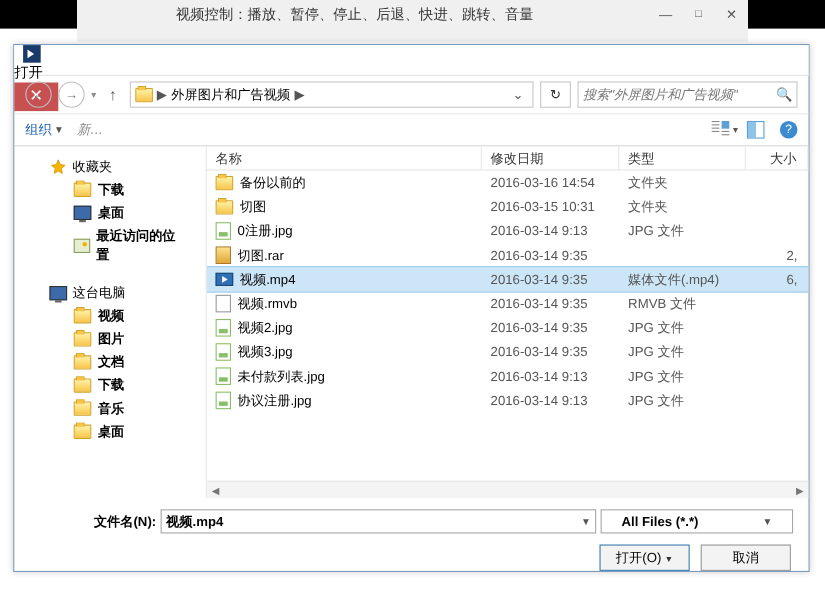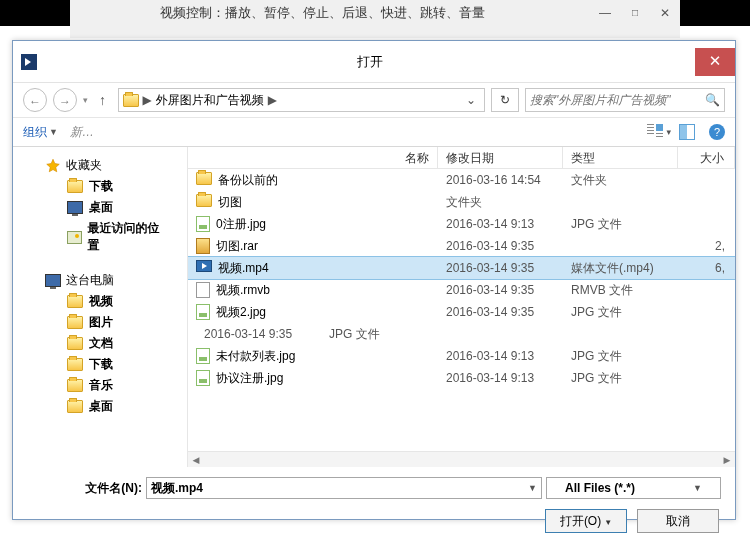--- a/index.html
+++ b/index.html
@@ -9,21 +9,21 @@
   .parent-win { position:absolute; left:0; top:0; width:750px; height:26px; background:#000; }
   .parent-title { position:absolute; left:70px; top:0; width:610px; height:38px; background:#f0f0f0; color:#333; line-height:26px; padding-left:90px; font-size:13px; }
   .parent-icon { position:absolute; left:78px; top:5px; width:16px; height:16px; background:#1a3a6a; }
   .parent-icon::after { content:""; position:absolute; left:4px; top:4px; border-left:6px solid #fff; border-top:4px solid transparent; border-bottom:4px solid transparent; }
   .parent-ctrls { position:absolute; right:70px; top:0; height:26px; display:flex; }
   .parent-ctrls div { width:30px; height:26px; text-align:center; line-height:26px; color:#555; background:#f0f0f0; }
   .parent-ctrls .max { font-size:10px; }
 
   
   .dlg { position:absolute; left:12px; top:40px; width:724px; height:480px; background:#fff; border:1px solid #7a9abf; box-shadow:0 0 6px rgba(0,0,0,.2); }
-  .dlg-title { height:42px; background:#fff; border-bottom:1px solid #e3e3e3; display:flex; align-items:center; }
+  .dlg-title { height:28px; background:#fff; border-bottom:1px solid #e3e3e3; display:flex; align-items:flex-start;flex-direction:column; }
   .dlg-title .icon { width:16px; height:16px; background:#1a3a6a; margin:0 8px; }
   .dlg-title .icon::after { content:""; display:block; margin:4px; border-left:6px solid #fff; border-top:4px solid transparent; border-bottom:4px solid transparent; }
   .dlg-title .txt { flex:1; text-align:center; font-size:13px; }
   .dlg-title .close { width:40px; height:28px; background:#c75050; color:#fff; text-align:center; line-height:26px; font-size:15px; }
 
   
   .nav { height:34px; display:flex; align-items:center; padding:0 10px; gap:6px; }
   .circ { width:24px; height:24px; border:1px solid #bfbfbf; border-radius:50%; display:flex; align-items:center; justify-content:center; color:#777; font-size:12px; }
   .up-arrow { width:18px; text-align:center; color:#555; font-size:14px; }
   .crumb { flex:1; height:24px; border:1px solid #c7c7c7; display:flex; align-items:center; padding:0 4px; gap:4px; }
@@ -63,29 +63,29 @@
   .star { width:16px; height:15px; position:relative; }
   .star svg { width:16px; height:15px; }
   .monitor { width:16px; height:13px; background:#3d6aa8; border:1px solid #333; position:relative; }
   .monitor::after { content:""; position:absolute; left:4px; bottom:-3px; width:6px; height:2px; background:#666; }
   .img-ico { width:16px; height:13px; background:#e7edd0; border:1px solid #8aa060; position:relative; }
   .img-ico::after { content:""; position:absolute; right:2px; top:2px; width:4px; height:4px; background:#f0b400; border-radius:50%; }
 
   .main { flex:1; display:flex; flex-direction:column; overflow:hidden; }
   .cols { display:flex; height:22px; border-bottom:1px solid #e6e6e6; font-size:12px; color:#333; }
   .cols div { padding:3px 8px; border-right:1px solid #e6e6e6; }
-  .c-name { width:250px;text-align:right; }
+  .c-name { width:250px; }
   .c-date { width:125px; }
   .c-type { width:115px; }
   .c-size { flex:1; text-align:right; padding-right:10px !important; }
 
   .files { flex:1; overflow:hidden; }
   .row { display:flex; align-items:center; height:22px; padding-left:8px; }
   .row.sel { background:#cde6f7; outline:1px solid #8cc2e6; }
-  .row .cell-name { width:242px; display:flex; gap:6px; }
+  .row .cell-name { width:242px; display:flex; align-items:center; gap:6px; }
   .row .cell-date { width:125px; padding-left:8px; color:#555; }
   .row .cell-type { width:115px; padding-left:8px; color:#555; }
   .row .cell-size { flex:1; text-align:right; padding-right:10px; color:#555; }
   .file-jpg { width:14px; height:16px; background:#fff; border:1px solid #8abf6a; position:relative; }
   .file-jpg::after { content:""; position:absolute; left:2px; top:8px; width:8px; height:4px; background:#8abf6a; }
   .file-rar { width:14px; height:16px; background:linear-gradient(#fce08a,#e2a83a); border:1px solid #b07b1e; }
   .file-mp4 { width:16px; height:12px; background:#2f6fb3; border:1px solid #1d4a7a; position:relative; }
   .file-mp4::after { content:""; position:absolute; left:5px; top:2px; border-left:5px solid #fff; border-top:3px solid transparent; border-bottom:3px solid transparent; }
   .file-rm { width:14px; height:16px; background:#fff; border:1px solid #999; }
   .hscroll { height:16px; border-top:1px solid #e6e6e6; background:#f4f4f4; display:flex; align-items:center; }
@@ -229,20 +229,21 @@
             </span>
             <span class="cell-date">2016-03-16 14:54</span>
             <span class="cell-type">文件夹</span>
             <span class="cell-size"></span>
           </div>
           <div class="row">
             <span class="cell-name">
               <span class="folder-ico"></span>
               <span>切图</span>
             </span>
+            <span class="cell-date">2016-03-15 10:31</span>
             <span class="cell-type">文件夹</span>
             <span class="cell-size"></span>
           </div>
           <div class="row">
             <span class="cell-name">
               <span class="file-jpg"></span>
               <span>0注册.jpg</span>
             </span>
             <span class="cell-date">2016-03-14 9:13</span>
             <span class="cell-type">JPG 文件</span>
@@ -277,20 +278,24 @@
           <div class="row">
             <span class="cell-name">
               <span class="file-jpg"></span>
               <span>视频2.jpg</span>
             </span>
             <span class="cell-date">2016-03-14 9:35</span>
             <span class="cell-type">JPG 文件</span>
             <span class="cell-size"></span>
           </div>
           <div class="row">
+            <span class="cell-name">
+              <span class="file-jpg"></span>
+              <span>视频3.jpg</span>
+            </span>
             <span class="cell-date">2016-03-14 9:35</span>
             <span class="cell-type">JPG 文件</span>
             <span class="cell-size"></span>
           </div>
           <div class="row">
             <span class="cell-name">
               <span class="file-jpg"></span>
               <span>未付款列表.jpg</span>
             </span>
             <span class="cell-date">2016-03-14 9:13</span>

